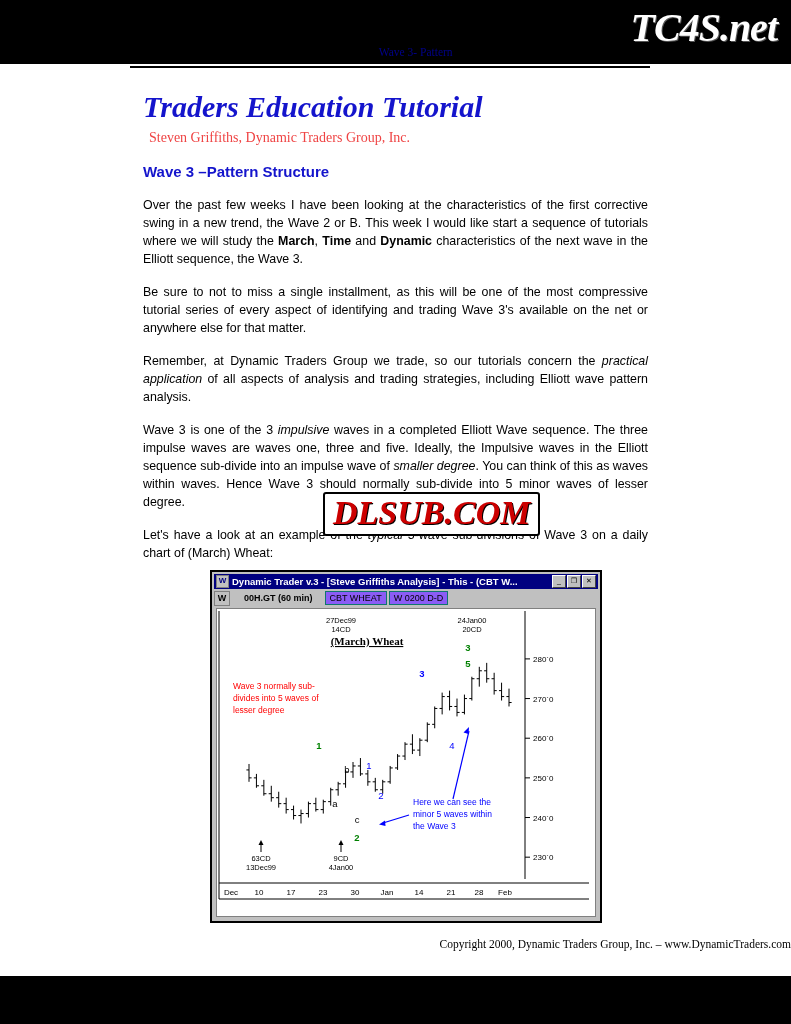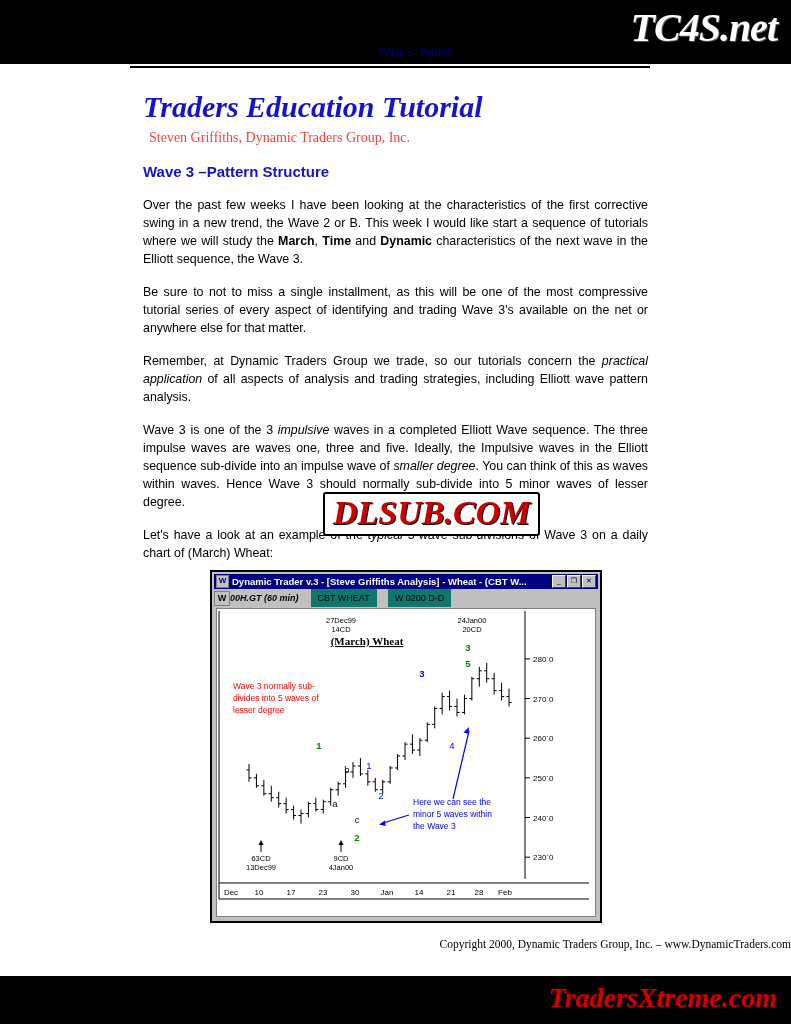--- a/index.html
+++ b/index.html
@@ -116,24 +116,24 @@
   }
   .toolrow{
     position:absolute;left:2px;top:19px;right:2px;height:14px;
     display:flex;align-items:center;
     font-family:"Liberation Sans", sans-serif;font-size:9px;
   }
   .tr-w{
     width:14px;height:13px;border:1px solid #808080;background:#C0C0C0;
     text-align:center;line-height:12px;font-weight:bold;
   }
-  .tr-label{margin-left:0;margin-right:12px;font-weight:bold;font-style:italic;}
+  .tr-label{margin-left:14px;margin-right:12px;font-weight:bold;}
   .tr-field{
-    background:#0f766e;border:3px solid #0f766e;height:12px;line-height:12px;
-    padding:0 4px;font-size:9px;margin-right:11px;
+    background:#8b5cf6;border:1px solid #0f766e;height:12px;line-height:12px;
+    padding:0 4px;font-size:9px;margin-right:2px;
   }
   .chartarea{
     position:absolute;left:4px;top:36px;right:4px;bottom:4px;
     background:#ffffff;border:1px solid #808080;
   }
   .chart-svg{display:block;}
 
   .copyright{
     position:absolute;left:0;top:938px;width:791px;text-align:right;
     font-size:11.5px;color:#000;
@@ -175,21 +175,21 @@
       <p><span>Remember, at Dynamic Traders Group we trade, so our tutorials concern the </span><i>practical application</i><span> of all aspects of analysis and trading strategies, including Elliott wave pattern analysis.</span></p>
       <p><span>Wave 3 is one of the 3 </span><i>impulsive</i><span> waves in a completed Elliott Wave sequence. The three impulse waves are waves one, three and five. Ideally, the Impulsive waves in the Elliott sequence sub-divide into an impulse wave of </span><i>smaller degree</i><span>. You can think of this as waves within waves. Hence Wave 3 should normally sub-divide into 5 minor waves of lesser degree.</span></p>
       <p><span>Let's have a look at an example of the </span><i>typical</i><span> 5-wave sub-divisions of Wave 3 on a daily chart of (March) Wheat:</span></p>
     </div>
 
   <div class="watermark">DLSUB.COM</div>
 
   <div class="chartwin">
     <div class="titlebar">
       <div class="tb-icon">W</div>
-      <div class="tb-text">Dynamic Trader v.3 - [Steve Griffiths Analysis] - Wheat - (CBT W...</div>
+      <div class="tb-text">Dynamic Trader v.3 - [Steve Griffiths Analysis] - This - (CBT W...</div>
       <div class="tb-buttons">
         <div class="tb-btn">_</div>
         <div class="tb-btn">❐</div>
         <div class="tb-btn">✕</div>
       </div>
     </div>
 
     <div class="toolrow">
       <div class="tr-w">W</div>
       <div class="tr-label">00H.GT (60 min)</div>
@@ -439,14 +439,13 @@
           <text x="235" y="140" font-family="Liberation Sans, sans-serif" font-size="9.5" fill="#0000FF" font-weight="normal" text-anchor="middle">4</text>
           <text x="251" y="42" font-family="Liberation Sans, sans-serif" font-size="9.5" fill="#008000" font-weight="bold" text-anchor="middle">3</text>
           <text x="251" y="58" font-family="Liberation Sans, sans-serif" font-size="9.5" fill="#008000" font-weight="bold" text-anchor="middle">5</text>
         </svg>
     </div>
   </div>
 
   <div class="copyright">Copyright 2000, Dynamic Traders Group, Inc. – www.DynamicTraders.com</div>
 
   <div class="bottombar"></div>
-  <div class="bottomtext">TradersXtreme.com</div>
 </div>
 
 </body></html>

